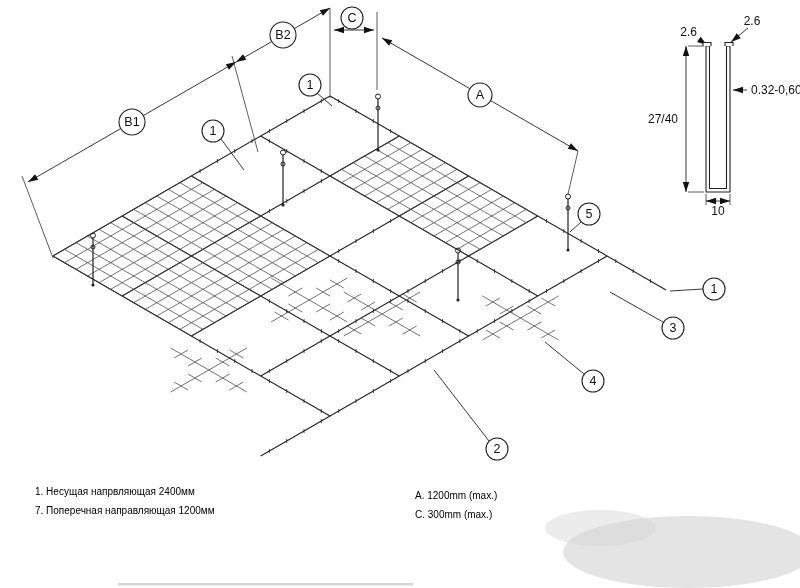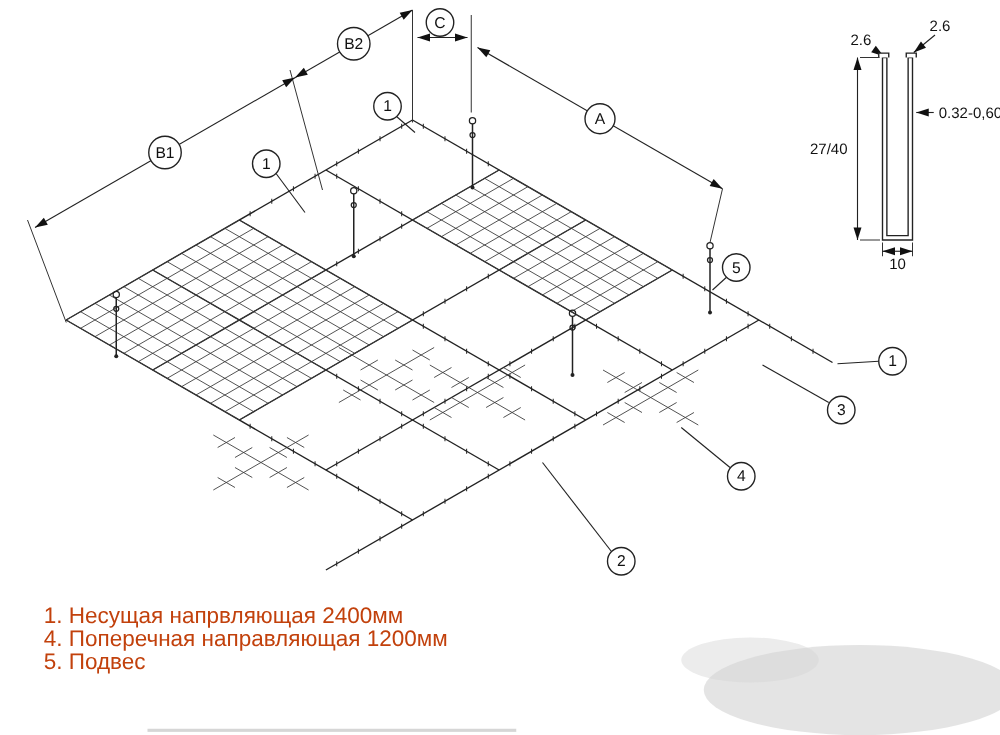--- a/index.html
+++ b/index.html
@@ -18,21 +18,21 @@
   .hangl{stroke:#222;stroke-width:1.2}
   .hangf{fill:#222;stroke:none}
   .profile{fill:#fff;stroke:#222;stroke-width:1.1}
   .co{fill:#fff;stroke:#222;stroke-width:1.1}
   text{font-family:"Liberation Sans",sans-serif;fill:#111}
   .ct{font-size:12.5px;text-anchor:middle}
   .dim-t{font-size:12px}
   .mid{text-anchor:middle}
   .end{text-anchor:end}
   
-  .legend-col{position:absolute;color:#c2410c;font-size:18px;line-height:18.5px;white-space:nowrap}
+  .legend-col{position:absolute;color:#000000;font-size:10px;line-height:18.5px;white-space:nowrap}
   #legend-parts{left:35px;top:483px}
   #legend-notes{left:415px;top:487px}
 </style>
 </head>
 <body>
 
 <div id="stage">
 
   <svg id="scene" width="800" height="588" viewBox="0 0 800 588">
 
@@ -332,17 +332,20 @@
       <circle class="co" cx="593" cy="381" r="11"></circle>
       <text class="ct" x="593" y="385">4</text>
 
       <circle class="co" cx="497" cy="449" r="11"></circle>
       <text class="ct" x="497" y="453">2</text>
     </g>
   </svg>
 
   <div class="legend-col" id="legend-parts">
     <div>1. Несущая напрвляющая 2400мм</div>
-    <div>4. Поперечная направляющая 1200мм</div>
-    <div>5. Подвес</div>
+    <div>7. Поперечная направляющая 1200мм</div>
   </div>
+  <div class="legend-col" id="legend-notes">
+    <div>A. 1200mm (max.)</div>
+    <div>C. 300mm (max.)</div>
+  </div>
 
 </div>
 
 </body></html>

